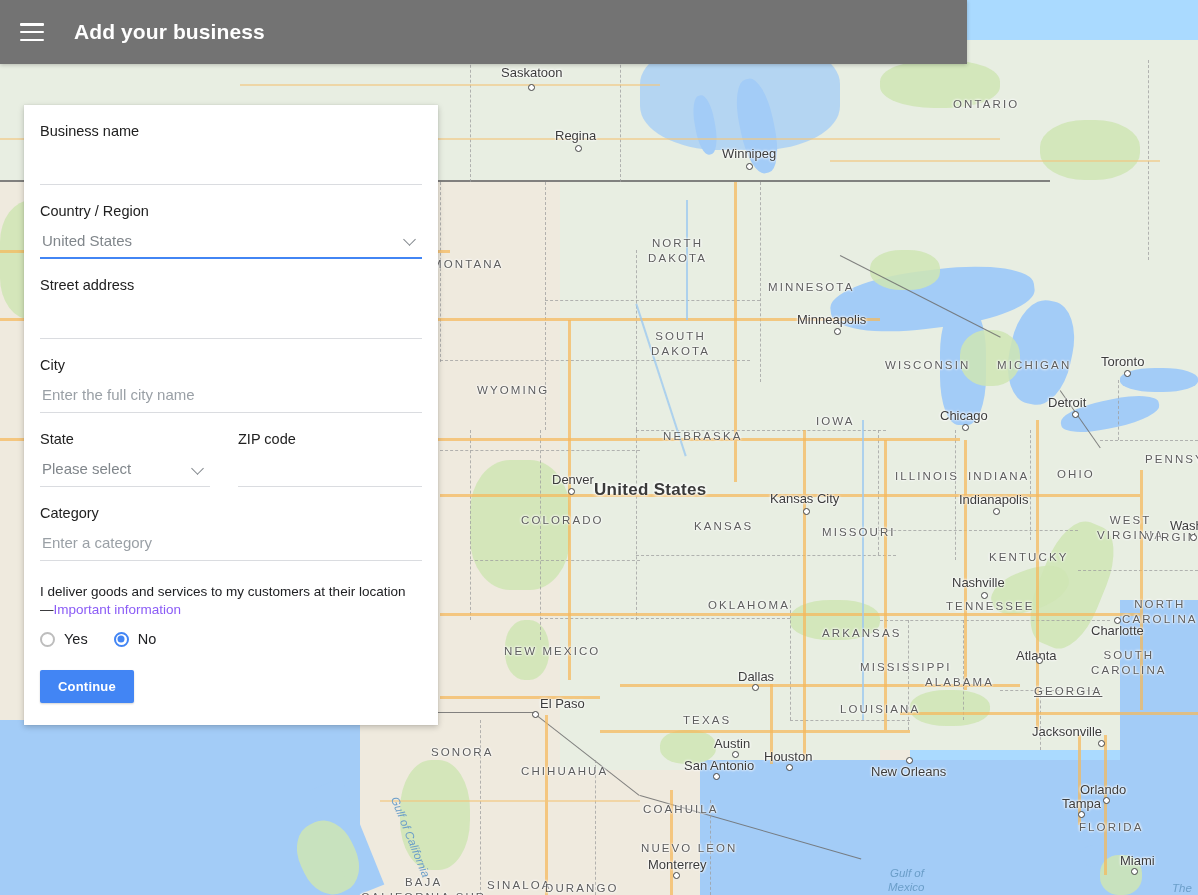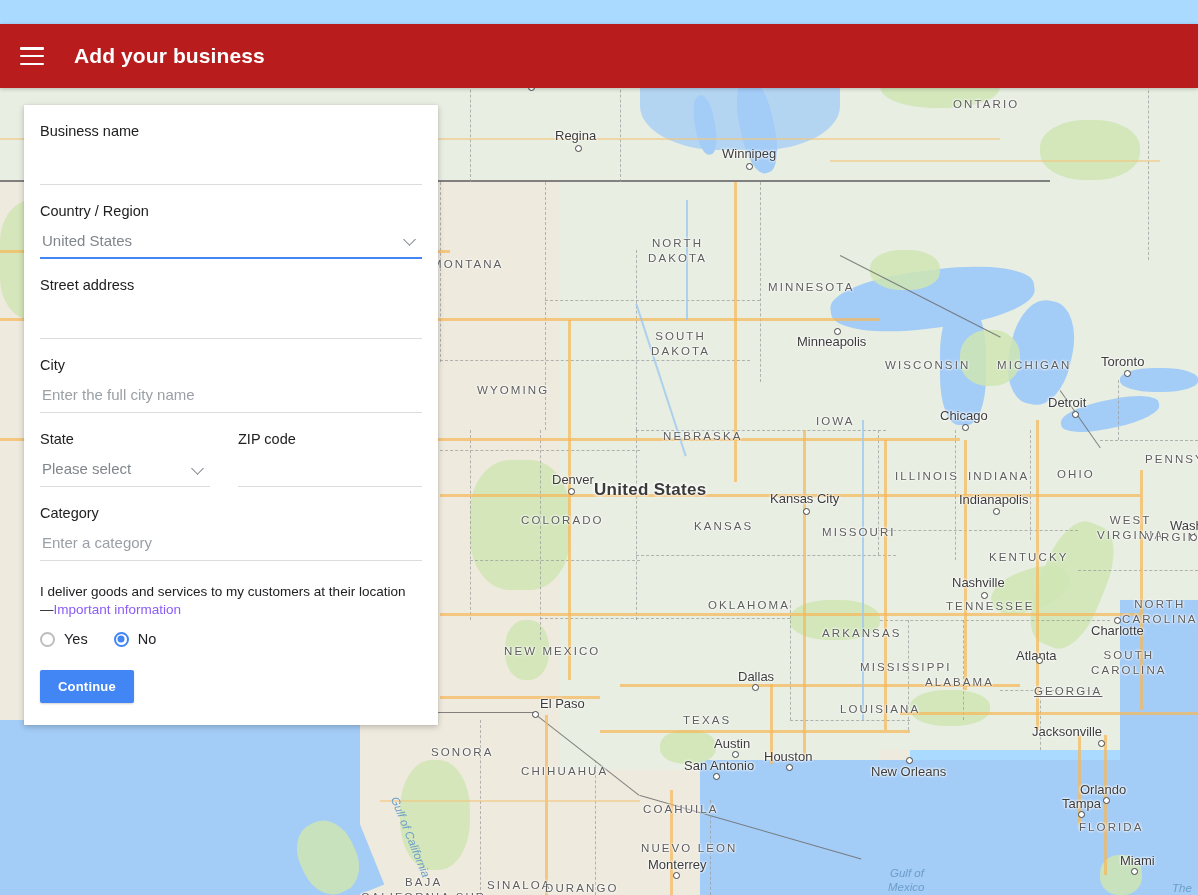--- a/index.html
+++ b/index.html
@@ -45,25 +45,24 @@
   .lbl-water {
     font-size: 11.5px; color: #6b9ec9; font-style: italic;
   }
   .city-dot {
     position: absolute; width: 7px; height: 7px; border-radius: 50%;
     background: #fff; border: 1.4px solid #444;
   }
 
   
   #header {
-    position: absolute; left: 0; top: 0; width: 1198px; height: 64px;
-    background: #b91c1c; display: flex; align-items: center;
+    position: absolute; left: 0; top: 0; width: 967px; height: 64px;
+    background: #737373; display: flex; align-items: center;
     z-index: 40;
     box-shadow: 0 1px 4px rgba(0,0,0,.22);
-    margin-top: 24px;
   }
   #hamburger {
     width: 24px; height: 18px; margin-left: 20px; margin-right: 30px;
     display: flex; flex-direction: column; justify-content: space-between;
     cursor: pointer;
   }
   #hamburger span { display: block; height: 2.5px; background: #fff; border-radius: 1px; }
   #header-title {
     color: #fff; font-size: 21px; font-weight: bold; letter-spacing: .1px;
   }
@@ -333,21 +332,21 @@
         <div class="lbl lbl-state" style="left: 545px; top: 882px;">DURANGO</div>
         <div class="lbl lbl-state" style="left: 361px; top: 875px; text-align: center; line-height: 15px;">BAJA<br>CALIFORNIA SUR</div>
       </div>
     <div id="map-city-labels">
         <div class="lbl lbl-city" style="left: 501px; top: 65px;">Saskatoon</div>
         <div class="city-dot" style="left: 528px; top: 84px;"></div>
         <div class="lbl lbl-city" style="left: 555px; top: 128px;">Regina</div>
         <div class="city-dot" style="left: 575px; top: 145px;"></div>
         <div class="lbl lbl-city" style="left: 722px; top: 146px;">Winnipeg</div>
         <div class="city-dot" style="left: 746px; top: 163px;"></div>
-        <div class="lbl lbl-city" style="left: 797px; top: 312px; margin-top: 22px;">Minneapolis</div>
+        <div class="lbl lbl-city" style="left: 797px; top: 312px;">Minneapolis</div>
         <div class="city-dot" style="left: 834px; top: 328px;"></div>
         <div class="lbl lbl-city" style="left: 1101px; top: 354px;">Toronto</div>
         <div class="city-dot" style="left: 1124px; top: 370px;"></div>
         <div class="lbl lbl-city" style="left: 1048px; top: 395px;">Detroit</div>
         <div class="city-dot" style="left: 1072px; top: 411px;"></div>
         <div class="lbl lbl-city" style="left: 940px; top: 408px;">Chicago</div>
         <div class="city-dot" style="left: 962px; top: 424px;"></div>
         <div class="lbl lbl-city" style="left: 552px; top: 472px;">Denver</div>
         <div class="city-dot" style="left: 568px; top: 488px;"></div>
         <div class="lbl lbl-city" style="left: 770px; top: 491px;">Kansas City</div>

